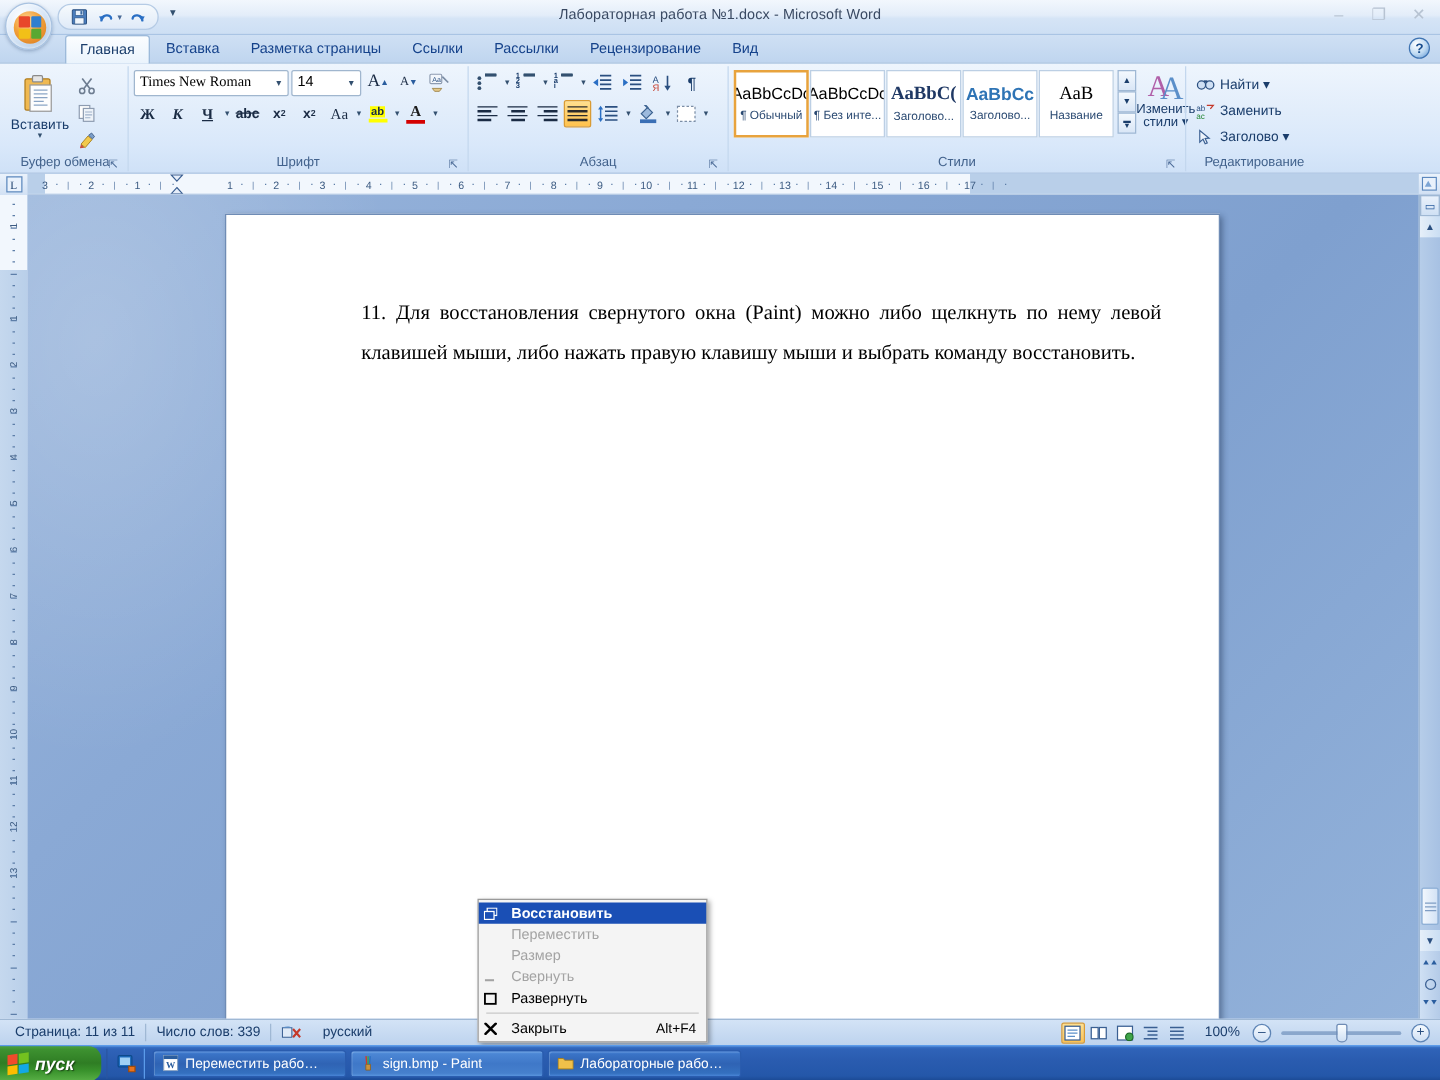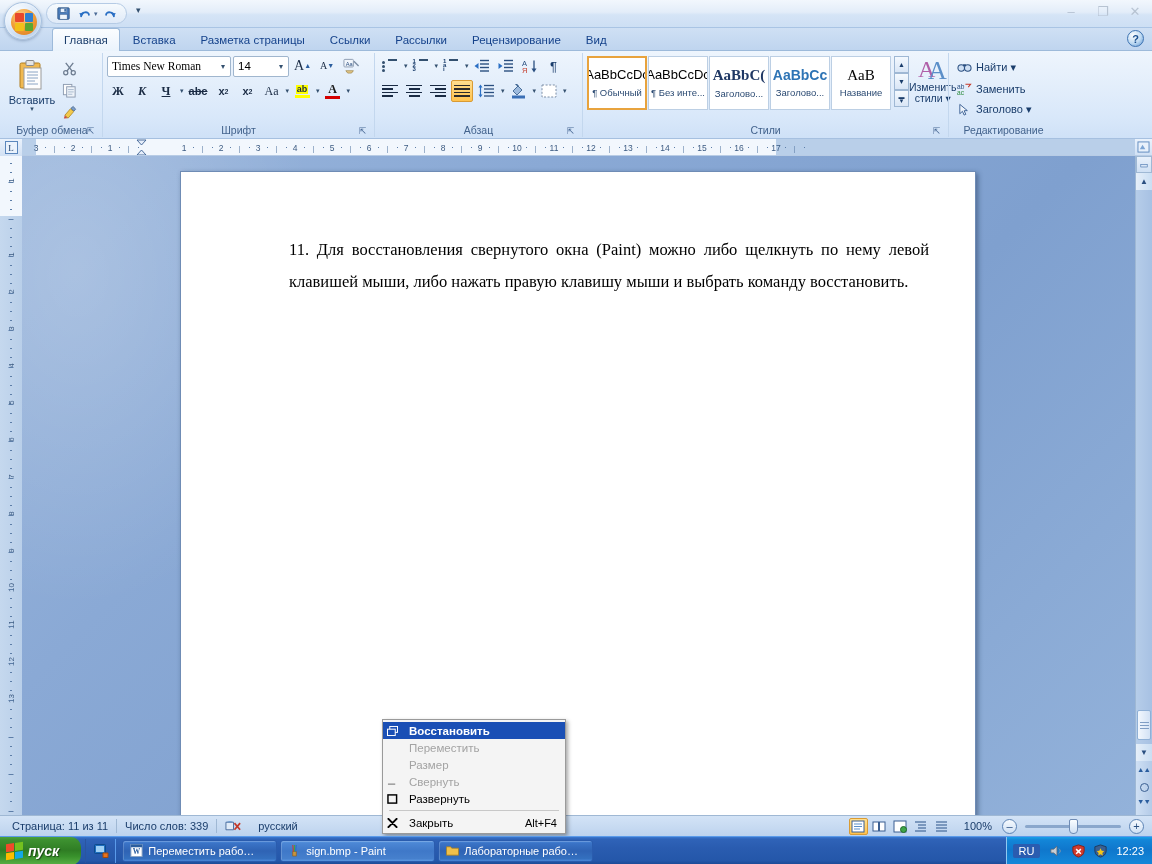--- a/index.html
+++ b/index.html
@@ -64,21 +64,21 @@
   .qat-more { position:absolute; left: 136px; top: 5px; font-size: 9px; color:#33506f; cursor:pointer; }
 
   .wincontrols { position: absolute; right: 6px; top: 3px; display: flex; gap: 10px; align-items:center; }
   .wc { width: 22px; height: 17px; display:flex; align-items:center; justify-content:center;
         font-size: 13px; color:#b7c3d2; cursor:pointer; }
 
   
   .tabsrow {
     height: 23px; position: relative;
     background: linear-gradient(to bottom,#cfe0f4 0%, #bfd5ef 100%);
-    display: flex; align-items: flex-end; padding-left: 52px;
+    display: flex; align-items: flex-start; padding-left: 52px;
     border-bottom: 1px solid #9dbada;
   }
   .tab {
     height: 21px; padding: 0 11px; font-size: 11.5px; color: #15428b;
     display: flex; align-items: center; cursor: pointer;
     border: 1px solid transparent; border-bottom: none;
     border-radius: 3px 3px 0 0; margin-right: 1px;
   }
   .tab.active {
     background: linear-gradient(to bottom,#fbfdff 0%, #eaf3fc 100%);
@@ -362,20 +362,21 @@
       <span class="qat-sep-arrow">▾</span>
       <div class="qat-btn">
         <svg width="14" height="12" viewBox="0 0 18 14">
           <path d="M14 10 C14 4, 4 3, 4 8" stroke="#2a6fc4" stroke-width="2.4" fill="none" stroke-linecap="round"></path>
           <path d="M13.5 10.5 L16.5 6 L10 5.5 Z" fill="#2a6fc4"></path>
         </svg>
       </div>
     </div>
     <span class="qat-more">▾</span>
 
+    <div class="title-text">Лабораторная работа №1.docx - Microsoft Word</div>
 
     <div class="wincontrols">
       <div class="wc">–</div>
       <div class="wc">❐</div>
       <div class="wc">✕</div>
     </div>
   </div>
 
   <div class="tabsrow">
     <div class="tab active">
@@ -1136,35 +1137,13 @@
     <div class="taskbtn">
       <span class="tb-ico">
         <svg width="13" height="13" viewBox="0 0 14 14">
           <path d="M0.5 3 L5 3 L6.2 4.5 L13.5 4.5 L13.5 12 L0.5 12 Z" fill="#f0c04a" stroke="#a87e1c" stroke-width=".8"></path>
         </svg>
       </span>
       <span class="tb-lbl">Лабораторные рабо…</span>
     </div>
   </div>
 
-  <div class="tray">
-    <span class="tray-lang">RU</span>
-    <div class="tray-ico">
-      <svg width="15" height="14" viewBox="0 0 16 14">
-        <path d="M2 5 L5 5 L8.5 2 L8.5 12 L5 9 L2 9 Z" fill="#c9ced4" stroke="#5a6370" stroke-width=".8"></path>
-        <path d="M10.5 4.5 C12.5 6, 12.5 8, 10.5 9.5" stroke="#8d97a6" stroke-width="1" fill="none"></path>
-      </svg>
-    </div>
-    <div class="tray-ico">
-      <svg width="15" height="14" viewBox="0 0 16 14">
-        <path d="M8 0.5 L14 2.5 L14 7 C14 10.5, 11 12.8, 8 13.5 C5 12.8, 2 10.5, 2 7 L2 2.5 Z" fill="#d13a2c" stroke="#8a1f14"></path>
-        <path d="M5.5 5 L10.5 10 M10.5 5 L5.5 10" stroke="#fff" stroke-width="1.6"></path>
-      </svg>
-    </div>
-    <div class="tray-ico">
-      <svg width="15" height="14" viewBox="0 0 16 14">
-        <path d="M8 0.5 L14 2.5 L14 7 C14 10.5, 11 12.8, 8 13.5 C5 12.8, 2 10.5, 2 7 L2 2.5 Z" fill="#3a5f92" stroke="#1e3a5c"></path>
-        <path d="M8 4 L9.3 6.6 L12 7 L10 9 L10.5 11.8 L8 10.5 L5.5 11.8 L6 9 L4 7 L6.7 6.6 Z" fill="#f5c518"></path>
-      </svg>
-    </div>
-    <span class="tray-clock">12:23</span>
-  </div>
 </div>
 
 </body></html>

